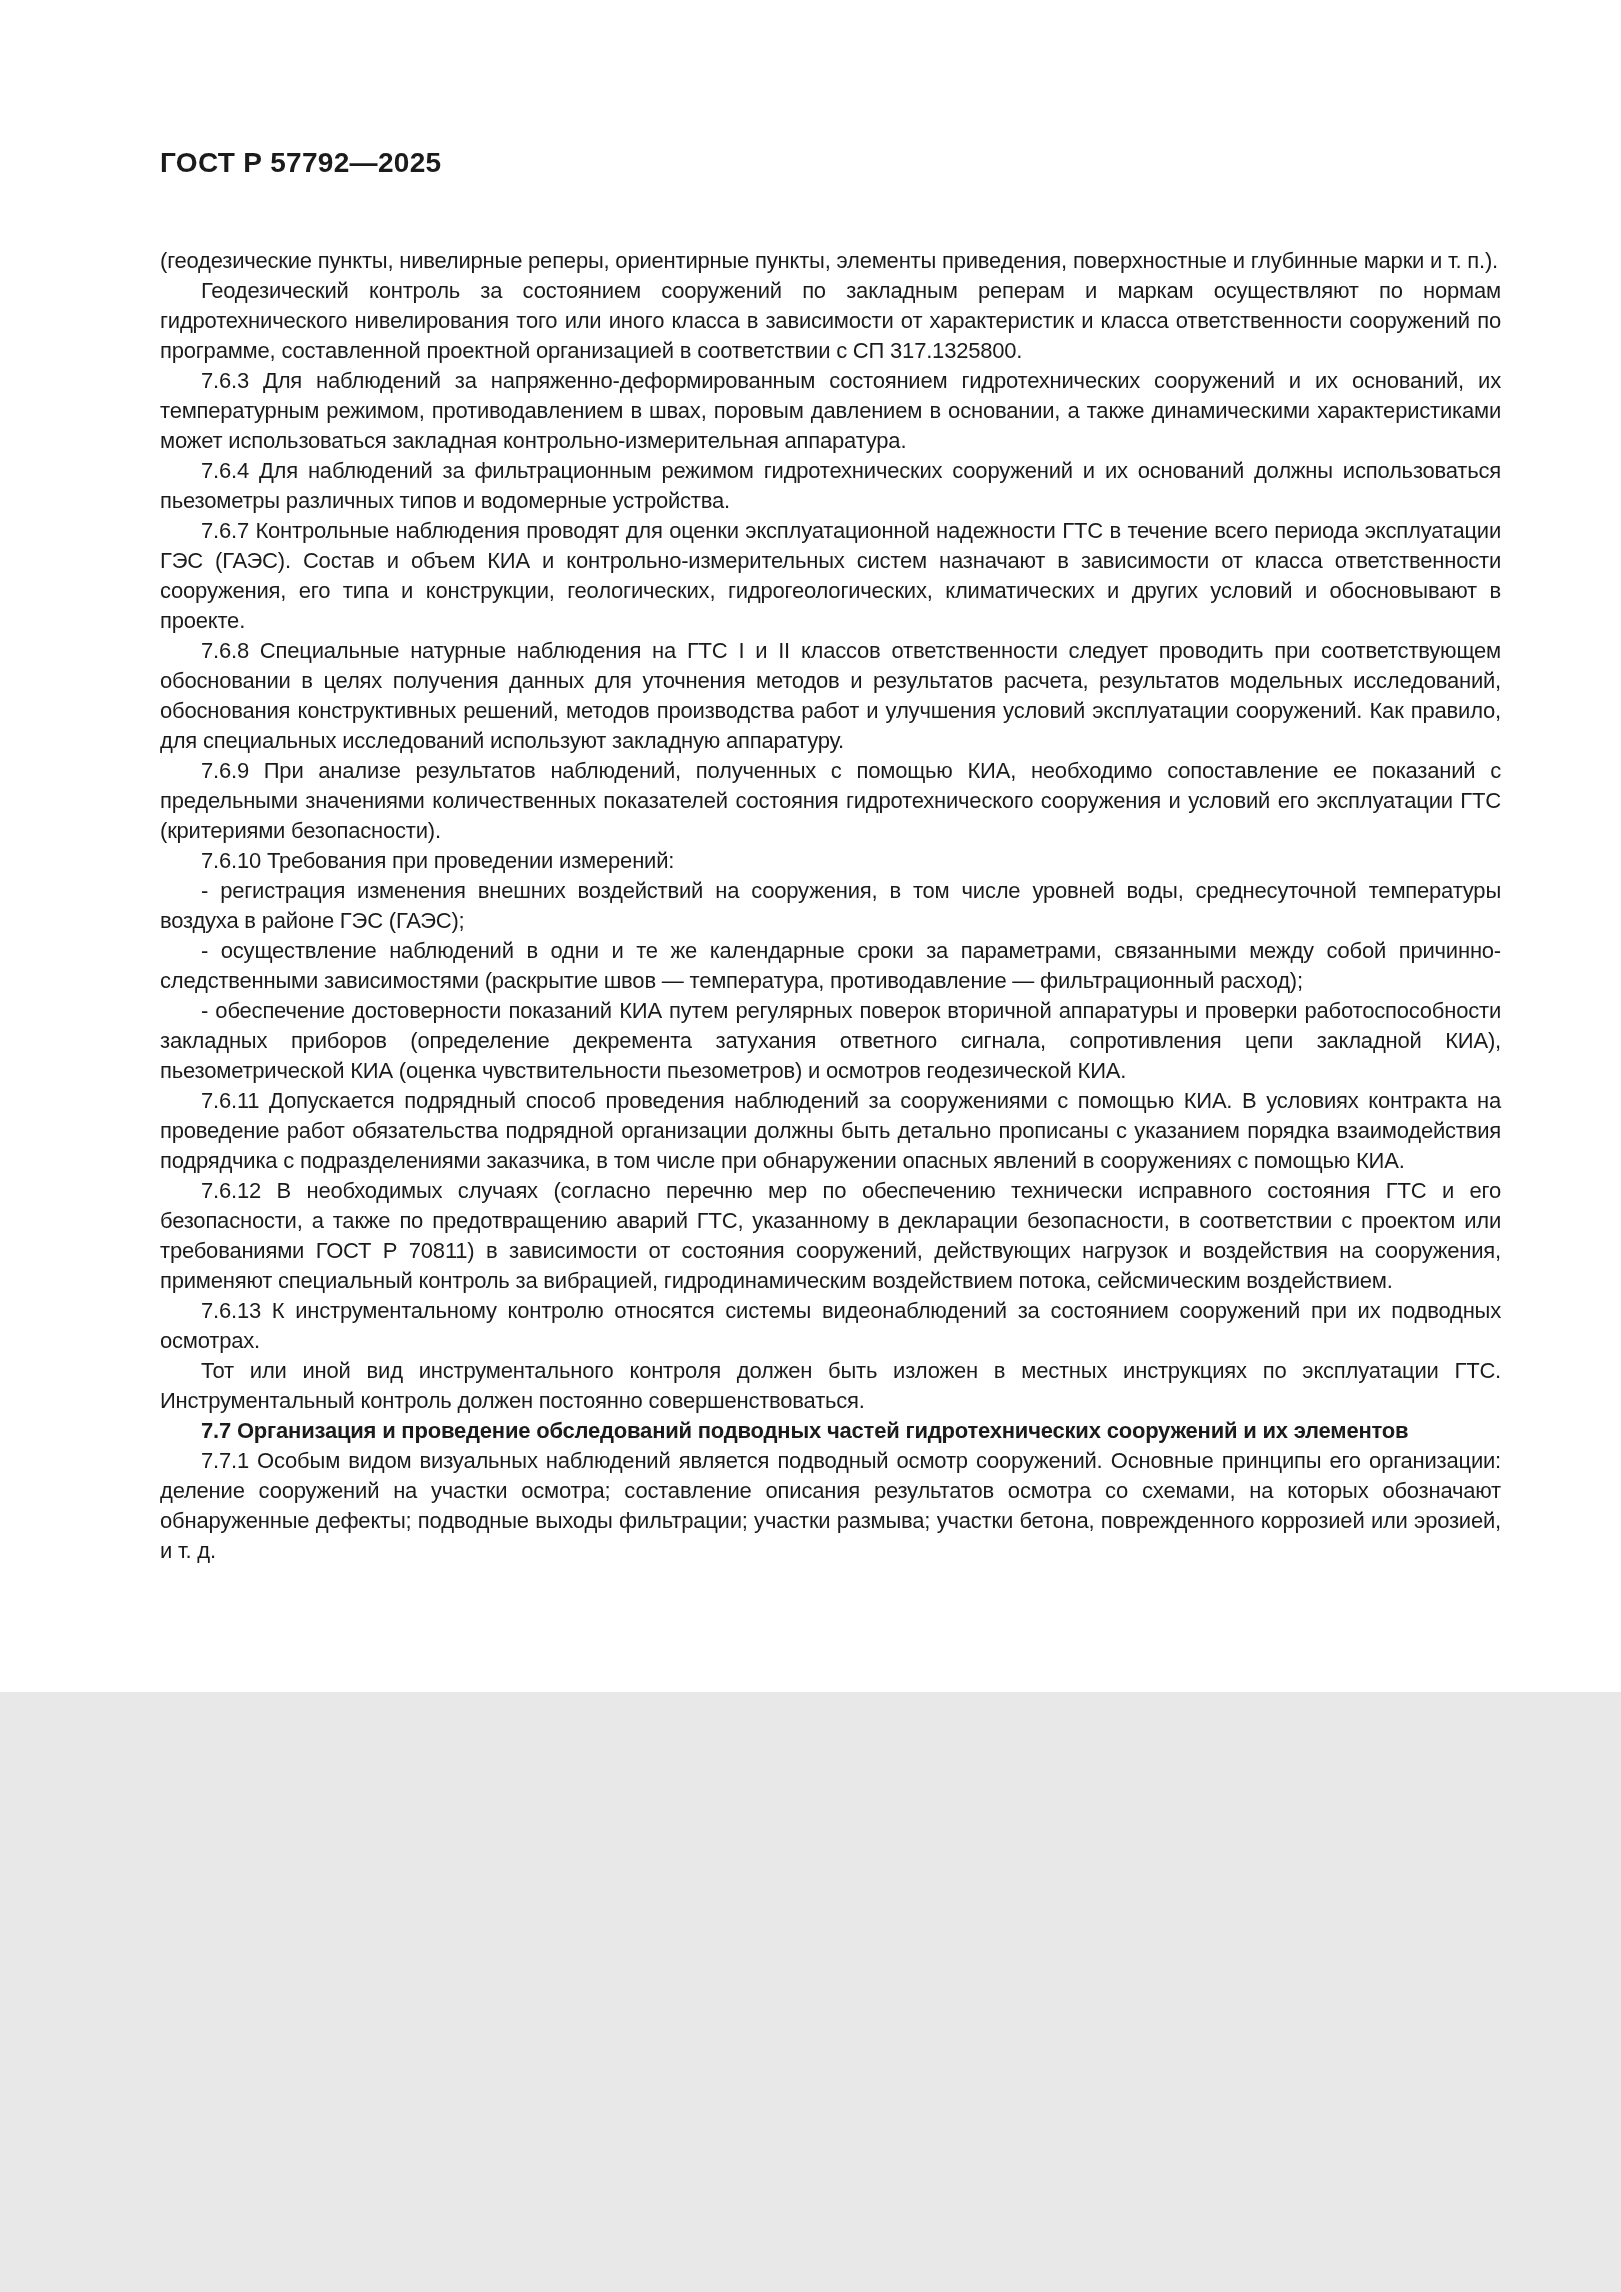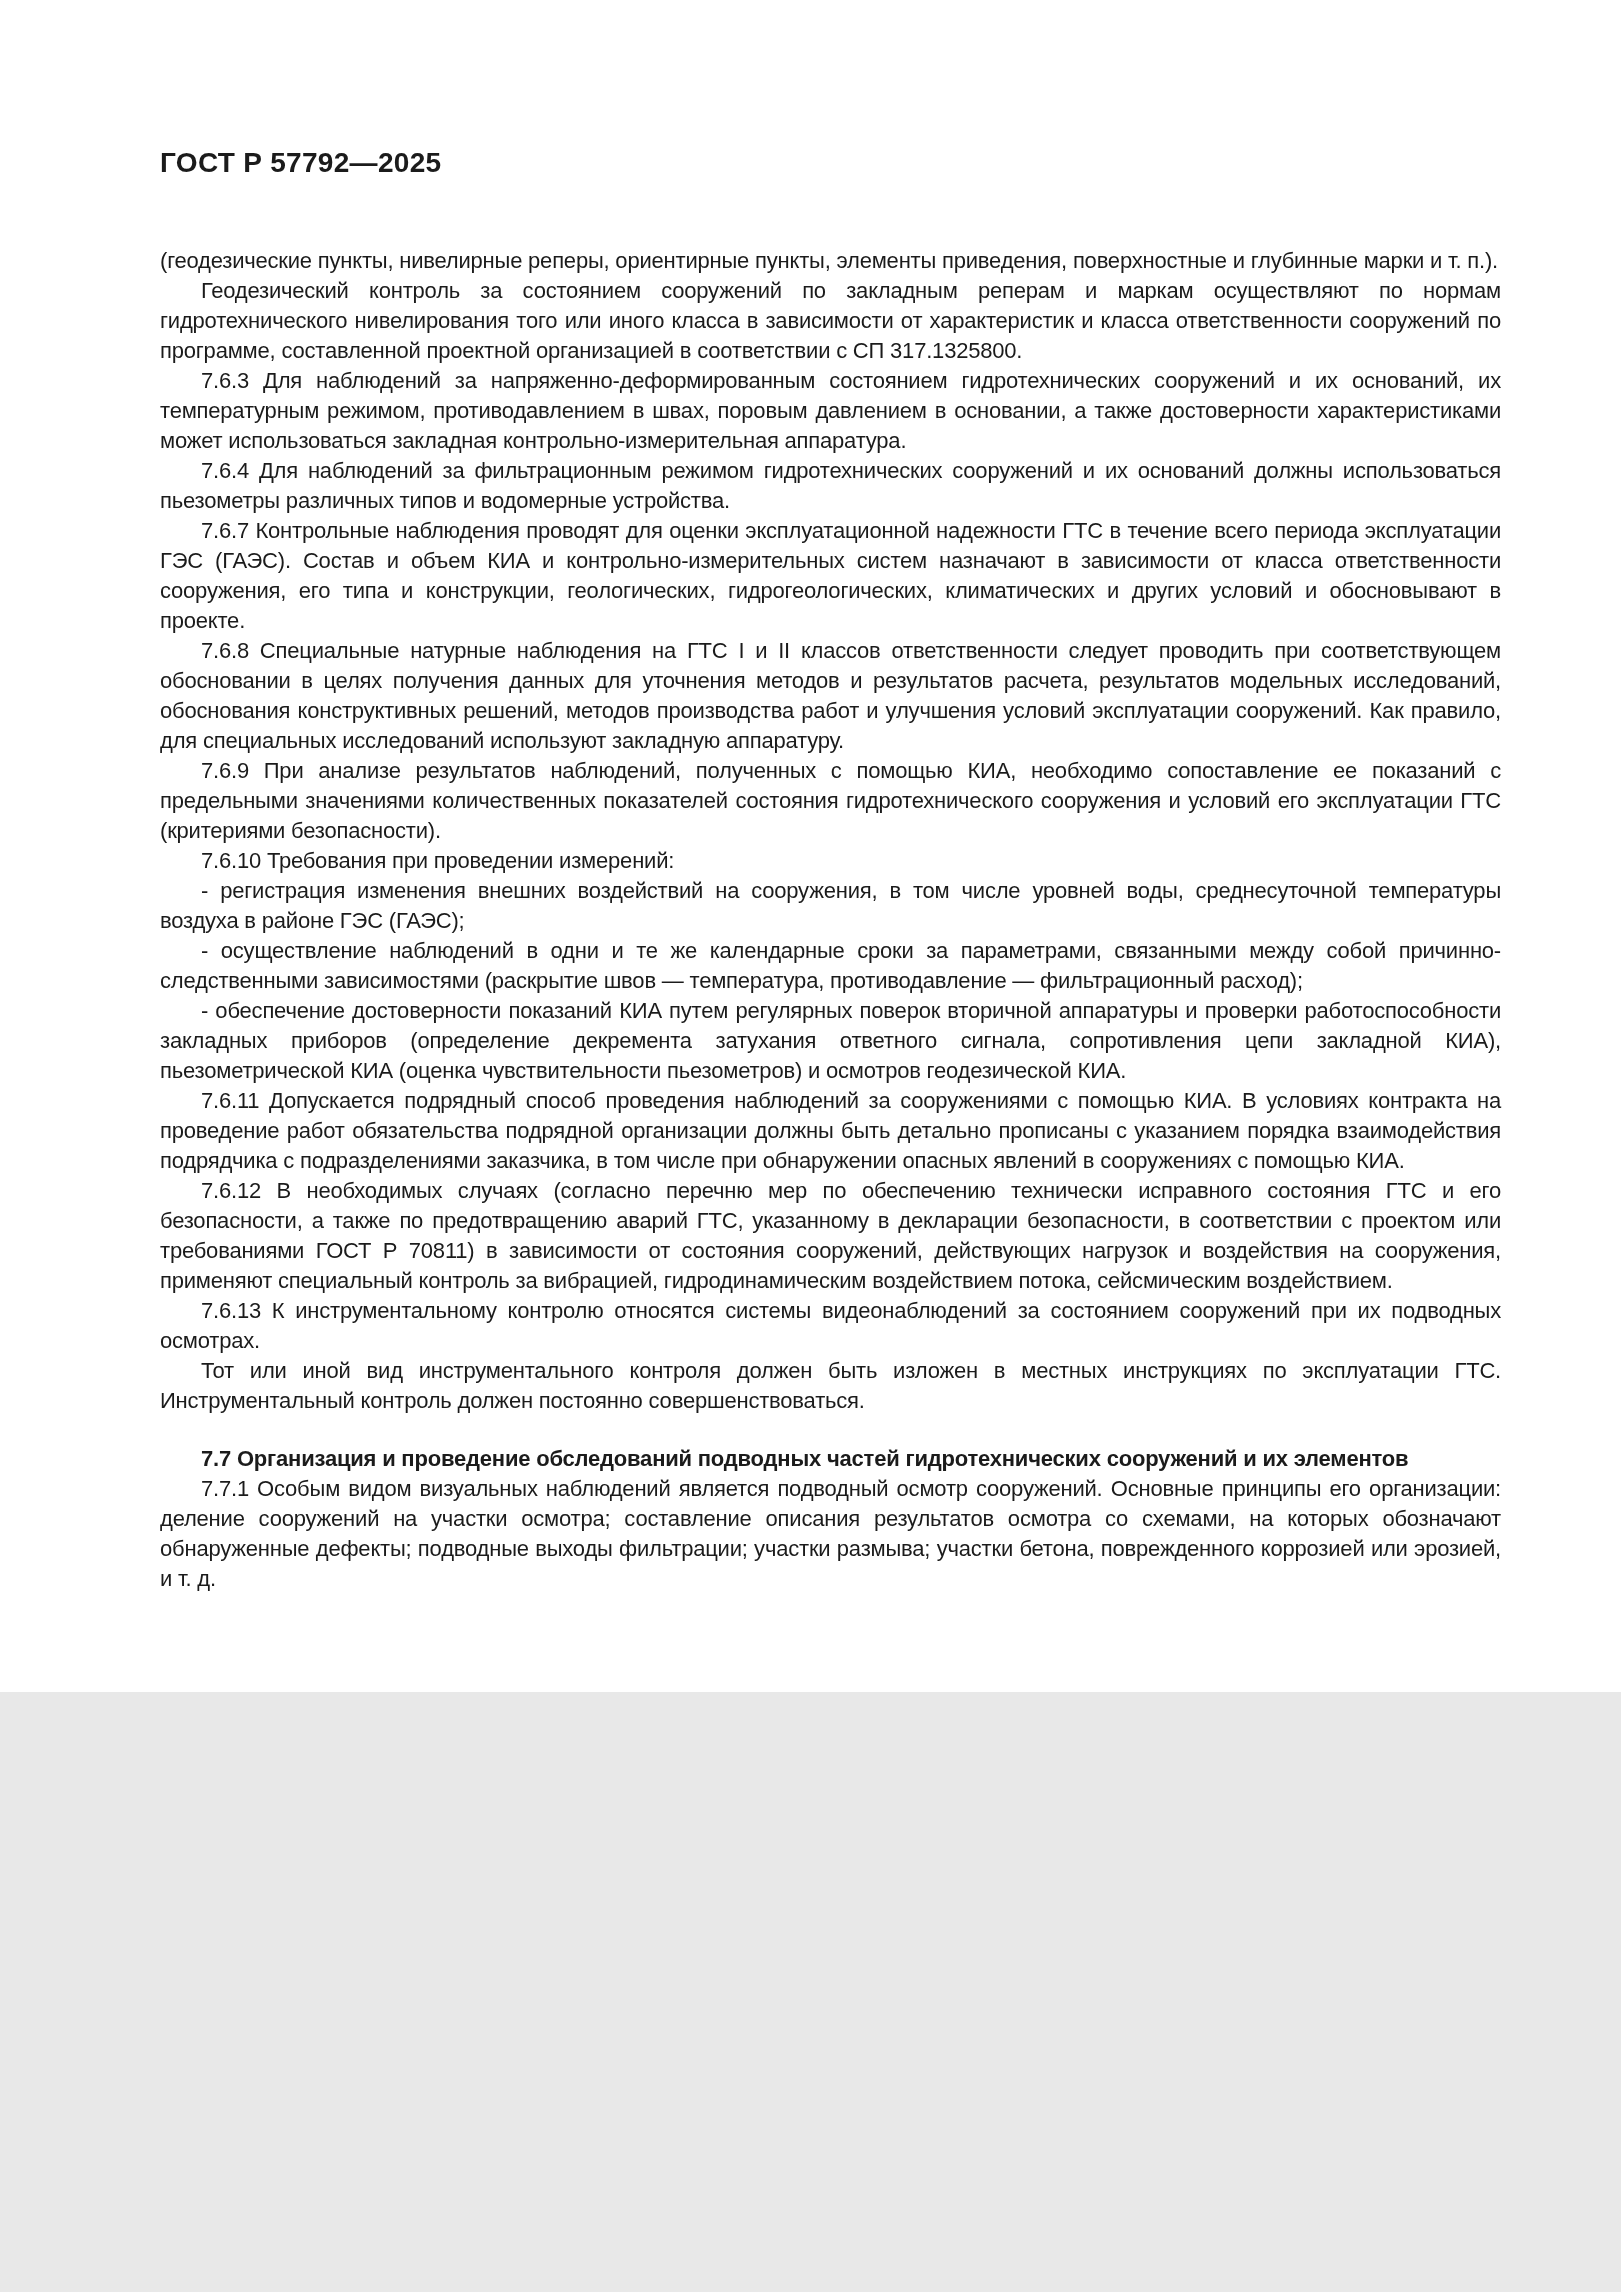--- a/index.html
+++ b/index.html
@@ -41,39 +41,38 @@
   }
   .doc-body p {
     margin: 0;
     text-indent: 41px;
   }
   .doc-body p.no-indent {
     text-indent: 0;
   }
   .doc-body p.bold {
     font-weight: 700;
-    margin-top: 28px;
   }
   .page-number {
     position: absolute;
     left: 158px;
     top: 1940px;
     font-size: 23px;
   }
 </style>
 </head>
 <body>
 
 <div class="page">
   <div class="doc-header">ГОСТ Р 57792—2025</div>
 
   <div class="doc-body">
       <p class="no-indent">(геодезические пункты, нивелирные реперы, ориентирные пункты, элементы приведения, поверхностные и глубинные марки и т. п.).</p>
       <p class="">Геодезический контроль за состоянием сооружений по закладным реперам и маркам осуществляют по нормам гидротехнического нивелирования того или иного класса в зависимости от характеристик и класса ответственности сооружений по программе, составленной проектной организацией в соответствии с СП 317.1325800.</p>
-      <p class="">7.6.3 Для наблюдений за напряженно-деформированным состоянием гидротехнических сооружений и их оснований, их температурным режимом, противодавлением в швах, поровым давлением в основании, а также достоверности характеристиками может использоваться закладная контрольно-измерительная аппаратура.</p>
+      <p class="">7.6.3 Для наблюдений за напряженно-деформированным состоянием гидротехнических сооружений и их оснований, их температурным режимом, противодавлением в швах, поровым давлением в основании, а также динамическими характеристиками может использоваться закладная контрольно-измерительная аппаратура.</p>
       <p class="">7.6.4 Для наблюдений за фильтрационным режимом гидротехнических сооружений и их оснований должны использоваться пьезометры различных типов и водомерные устройства.</p>
       <p class="">7.6.7 Контрольные наблюдения проводят для оценки эксплуатационной надежности ГТС в течение всего периода эксплуатации ГЭС (ГАЭС). Состав и объем КИА и контрольно-измерительных систем назначают в зависимости от класса ответственности сооружения, его типа и конструкции, геологических, гидрогеологических, климатических и других условий и обосновывают в проекте.</p>
       <p class="">7.6.8 Специальные натурные наблюдения на ГТС I и II классов ответственности следует проводить при соответствующем обосновании в целях получения данных для уточнения методов и результатов расчета, результатов модельных исследований, обоснования конструктивных решений, методов производства работ и улучшения условий эксплуатации сооружений. Как правило, для специальных исследований используют закладную аппаратуру.</p>
       <p class="">7.6.9 При анализе результатов наблюдений, полученных с помощью КИА, необходимо сопоставление ее показаний с предельными значениями количественных показателей состояния гидротехнического сооружения и условий его эксплуатации ГТС (критериями безопасности).</p>
       <p class="">7.6.10 Требования при проведении измерений:</p>
       <p class="">- регистрация изменения внешних воздействий на сооружения, в том числе уровней воды, среднесуточной температуры воздуха в районе ГЭС (ГАЭС);</p>
       <p class="">- осуществление наблюдений в одни и те же календарные сроки за параметрами, связанными между собой причинно-следственными зависимостями (раскрытие швов — температура, противодавление — фильтрационный расход);</p>
       <p class="">- обеспечение достоверности показаний КИА путем регулярных поверок вторичной аппаратуры и проверки работоспособности закладных приборов (определение декремента затухания ответного сигнала, сопротивления цепи закладной КИА), пьезометрической КИА (оценка чувствительности пьезометров) и осмотров геодезической КИА.</p>
       <p class="">7.6.11 Допускается подрядный способ проведения наблюдений за сооружениями с помощью КИА. В условиях контракта на проведение работ обязательства подрядной организации должны быть детально прописаны с указанием порядка взаимодействия подрядчика с подразделениями заказчика, в том числе при обнаружении опасных явлений в сооружениях с помощью КИА.</p>
       <p class="">7.6.12 В необходимых случаях (согласно перечню мер по обеспечению технически исправного состояния ГТС и его безопасности, а также по предотвращению аварий ГТС, указанному в декларации безопасности, в соответствии с проектом или требованиями ГОСТ Р 70811) в зависимости от состояния сооружений, действующих нагрузок и воздействия на сооружения, применяют специальный контроль за вибрацией, гидродинамическим воздействием потока, сейсмическим воздействием.</p>

